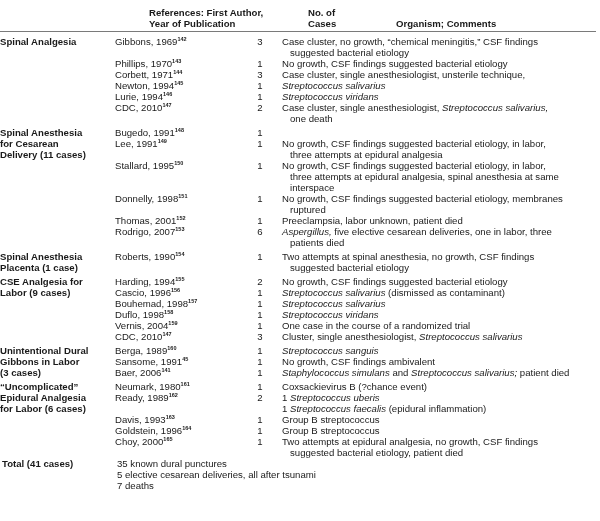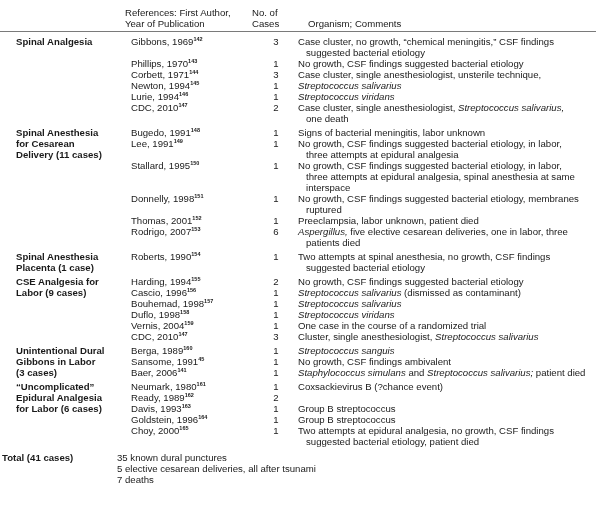--- a/index.html
+++ b/index.html
@@ -4,37 +4,37 @@
 <style>
   html, body { margin: 0; padding: 0; background: #ffffff; }
   body {
     width: 600px; height: 521px; overflow: hidden;
     font-family: "Liberation Sans", sans-serif;
     font-size: 9.6px; line-height: 11px; color: #1a1a1a;
   }
   .wrap { position: relative; width: 600px; padding-top: 7px; }
   .head {
     display: grid; grid-template-columns: 115px 127px 36px 1fr;
-    font-weight: normal; padding-left: 10px; padding-bottom: 2px;
-    border-bottom: 1px solid #7a7a7a; margin-right: 4px;
+    font-weight: bold; padding-left: 2px; padding-bottom: 2px;
+    border-bottom: 1px solid #7a7a7a; margin-right: 4px; gap: 32px;
   }
   .head .c3 { text-align: left; }
   .head .c4 { align-self: end; padding-left: 4px; margin-left: 16px; }
-  .group { display: grid; grid-template-columns: 115px 1fr; padding-left: 16px; margin-top: 3px; }
+  .group { display: grid; grid-template-columns: 115px 1fr; padding-left: 0; margin-top: 3px; }
   .group:first-of-type { margin-top: 4px; }
   .gtitle { font-weight: bold; }
   .rows { display: flex; flex-direction: column; }
   .row { display: grid; grid-template-columns: 127px 36px 1fr; }
   .ref sup { font-size: 5.5px; line-height: 0; vertical-align: 4px; font-weight: bold; }
   .num { text-align: center; }
   .cmt { padding-left: 4px; }
   .cmt .line { display: block; }
   .cmt .cont { padding-left: 8px; }
   .it { font-style: italic; }
-  .total { display: grid; grid-template-columns: 115px 1fr; padding-left: 2px; margin-top: 5px; }
+  .total { display: grid; grid-template-columns: 115px 1fr; padding-left: 2px; }
   .total .tl span { display: block; }
 </style>
 </head>
 <body>
 
 <div class="wrap">
   <div class="head">
     <div class="c1"></div>
     <div class="c2">
       <div>References: First Author,</div>
@@ -102,23 +102,20 @@
       <div class="group">
         <div class="gtitle">
           <div>Spinal Anesthesia</div>
           <div>for Cesarean</div>
           <div>Delivery (11 cases)</div>
         </div>
         <div class="rows">
           <div class="row">
             <div class="ref"><span>Bugedo, 1991</span><sup>148</sup></div>
             <div class="num">1</div>
-            <div class="cmt">
-              <span class="line"><span>Signs of bacterial meningitis, labor unknown</span><span class="it"></span></span>
-            </div>
           </div>
           <div class="row">
             <div class="ref"><span>Lee, 1991</span><sup>149</sup></div>
             <div class="num">1</div>
             <div class="cmt">
               <span class="line"><span>No growth, CSF findings suggested bacterial etiology, in labor,</span><span class="it"></span></span>
               <span class="line cont"><span>three attempts at epidural analgesia</span><span class="it"></span></span>
             </div>
           </div>
           <div class="row">
@@ -261,20 +258,24 @@
           <div class="row">
             <div class="ref"><span>Neumark, 1980</span><sup>161</sup></div>
             <div class="num">1</div>
             <div class="cmt">
               <span class="line"><span>Coxsackievirus B (?chance event)</span><span class="it"></span></span>
             </div>
           </div>
           <div class="row">
             <div class="ref"><span>Ready, 1989</span><sup>162</sup></div>
             <div class="num">2</div>
+            <div class="cmt">
+              <span class="line"><span>1 </span><span class="it">Streptococcus uberis</span></span>
+              <span class="line"><span>1 </span><span class="it">Streptococcus faecalis</span><span> (epidural inflammation)</span></span>
+            </div>
           </div>
           <div class="row">
             <div class="ref"><span>Davis, 1993</span><sup>163</sup></div>
             <div class="num">1</div>
             <div class="cmt">
               <span class="line"><span>Group B streptococcus</span><span class="it"></span></span>
             </div>
           </div>
           <div class="row">
             <div class="ref"><span>Goldstein, 1996</span><sup>164</sup></div>

